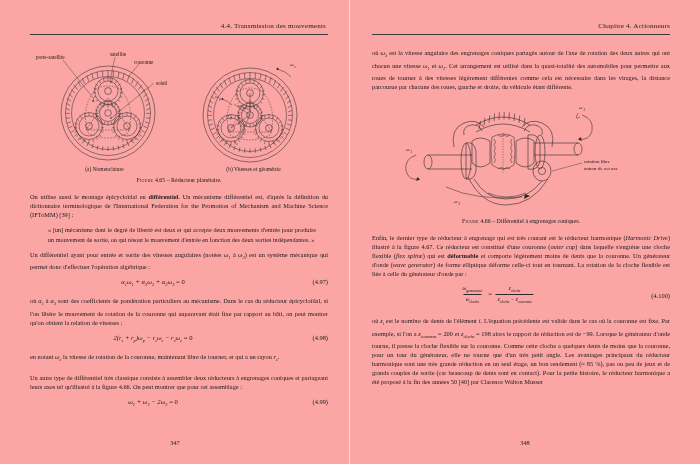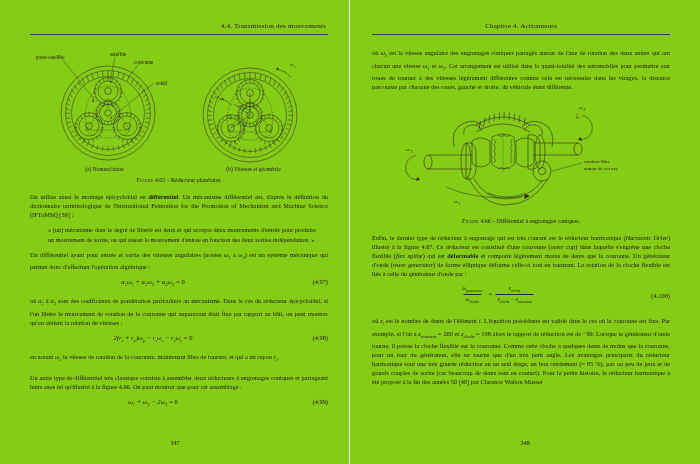--- a/index.html
+++ b/index.html
@@ -18,21 +18,21 @@
   .spread {
     position: absolute;
     inset: 0;
     display: flex;
     background: #ffffff;
   }
   .page {
     position: relative;
     width: 350px;
     height: 464px;
-    background: #84cc16;
+    background: #fca5a5;
     box-sizing: border-box;
   }
   .page.left  { padding: 0 22px 0 30px; }
   .page.right { padding: 0 30px 0 22px; }
   .gutter {
     position: absolute;
     left: 349px;
     top: 0;
     width: 1px;
     height: 464px;
@@ -51,21 +51,21 @@
   .runhead {
     margin-top: 22px;
     font-size: 7.1px;
     letter-spacing: 0.18px;
     color: #222;
     padding-bottom: 2.4px;
     border-bottom: 0.8px solid #3b3b3b;
     height: 10px;
     white-space: nowrap;
   }
-  .runhead.r-right { text-align: center; }
+  .runhead.r-right { text-align: right; }
   .runhead.r-left  { text-align: right; padding-right: 2px; }
 
   
   p.body {
     font-size: 6.35px;
     line-height: 9.1px;
     text-align: justify;
     margin: 0 0 0 0;
     text-indent: 0;
     color: #1b1b1b;

